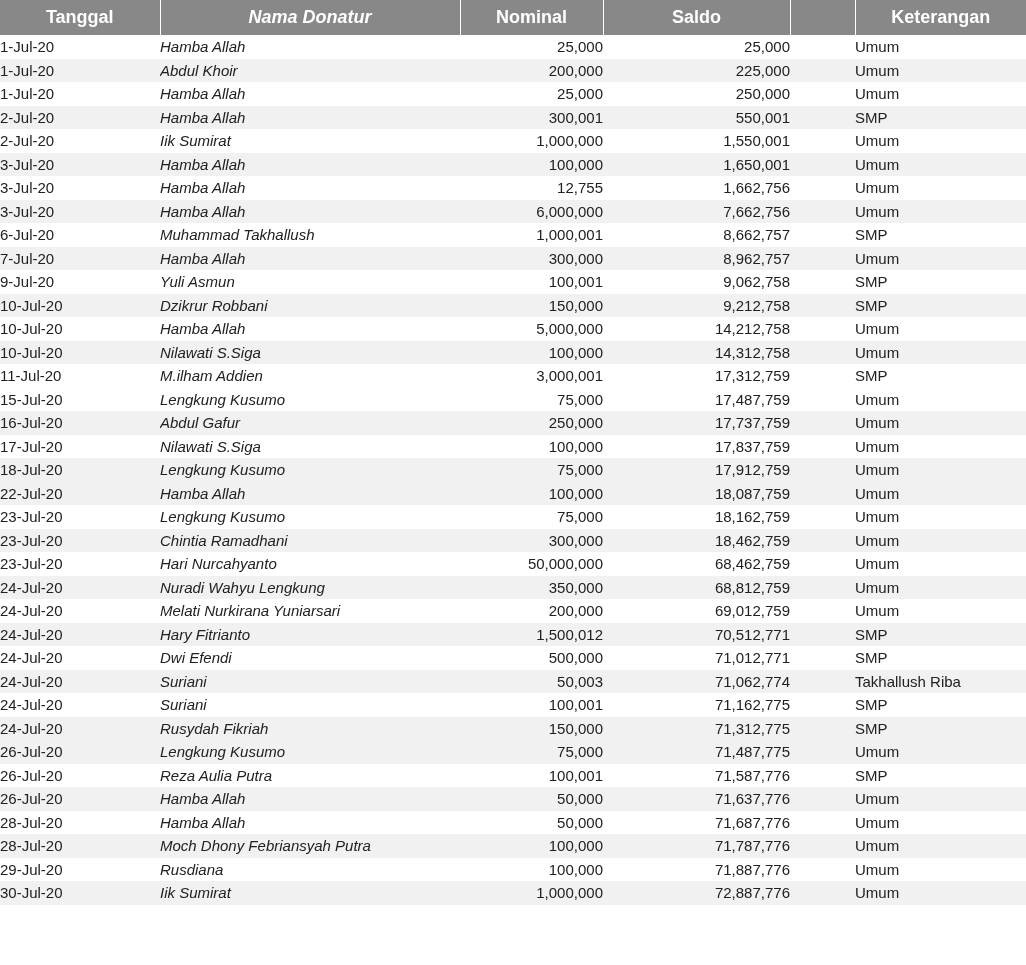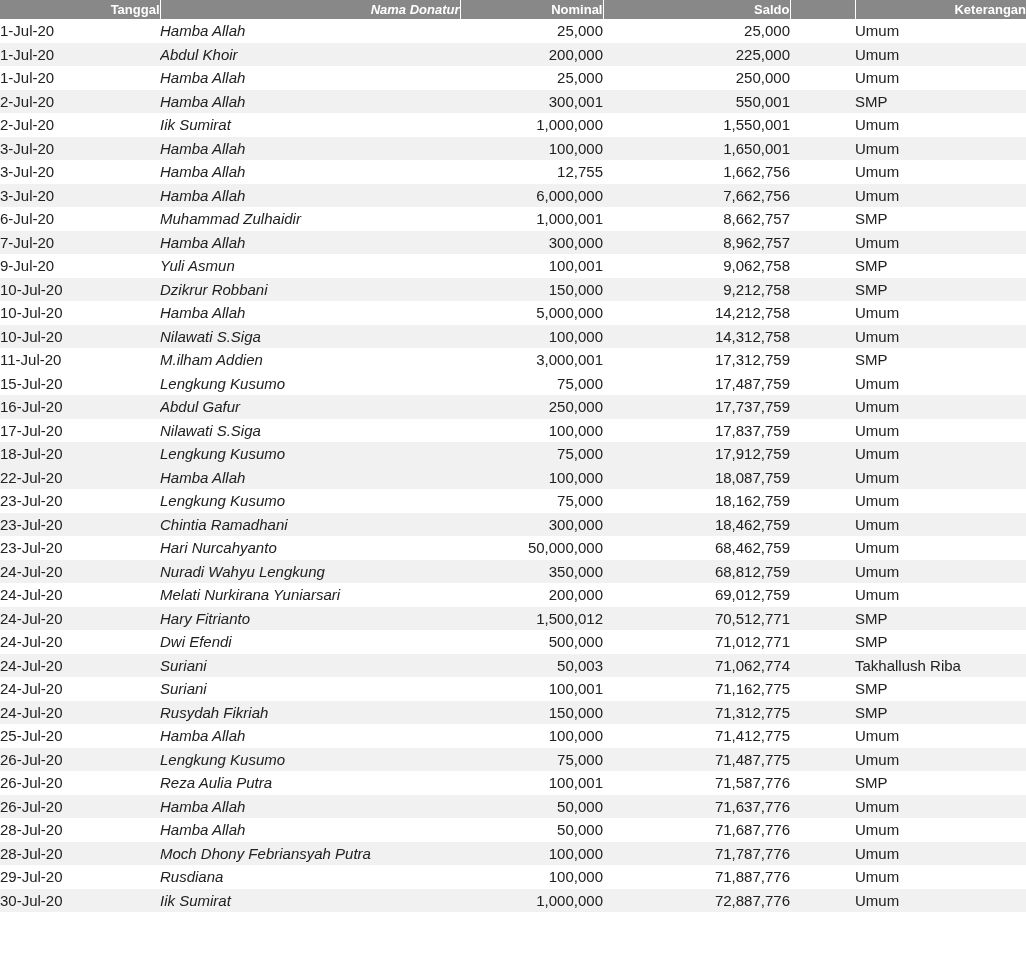--- a/index.html
+++ b/index.html
@@ -14,25 +14,25 @@
     -webkit-font-smoothing: antialiased;
   }
   table.ledger {
     border-collapse: collapse;
     table-layout: fixed;
     width: 1026px;
   }
   table.ledger th {
     background: #888888;
     color: #ffffff;
-    font-size: 13px;
+    font-size: 18px;
     font-weight: bold;
-    height: 19px;
+    height: 35px;
     padding: 0;
-    text-align: right;
+    text-align: center;
     white-space: nowrap;
     overflow: hidden;
     vertical-align: middle;
   }
   table.ledger th + th {
     border-left: 1px solid rgba(255,255,255,0.30);
   }
   table.ledger td {
     font-size: 15px;
     color: #212121;
@@ -135,21 +135,21 @@
       <tr class="stripe">
         <td class="c-tanggal">3-Jul-20</td>
         <td class="c-nama">Hamba Allah</td>
         <td class="c-nominal">6,000,000</td>
         <td class="c-saldo">7,662,756</td>
         <td></td>
         <td class="c-ket">Umum</td>
       </tr>
       <tr>
         <td class="c-tanggal">6-Jul-20</td>
-        <td class="c-nama">Muhammad Zulhaidir</td>
+        <td class="c-nama">Muhammad Takhallush</td>
         <td class="c-nominal">1,000,001</td>
         <td class="c-saldo">8,662,757</td>
         <td></td>
         <td class="c-ket">SMP</td>
       </tr>
       <tr class="stripe">
         <td class="c-tanggal">7-Jul-20</td>
         <td class="c-nama">Hamba Allah</td>
         <td class="c-nominal">300,000</td>
         <td class="c-saldo">8,962,757</td>
@@ -309,28 +309,20 @@
         <td class="c-ket">SMP</td>
       </tr>
       <tr class="stripe">
         <td class="c-tanggal">24-Jul-20</td>
         <td class="c-nama">Rusydah Fikriah</td>
         <td class="c-nominal">150,000</td>
         <td class="c-saldo">71,312,775</td>
         <td></td>
         <td class="c-ket">SMP</td>
       </tr>
-      <tr>
-        <td class="c-tanggal">25-Jul-20</td>
-        <td class="c-nama">Hamba Allah</td>
-        <td class="c-nominal">100,000</td>
-        <td class="c-saldo">71,412,775</td>
-        <td></td>
-        <td class="c-ket">Umum</td>
-      </tr>
       <tr class="stripe">
         <td class="c-tanggal">26-Jul-20</td>
         <td class="c-nama">Lengkung Kusumo</td>
         <td class="c-nominal">75,000</td>
         <td class="c-saldo">71,487,775</td>
         <td></td>
         <td class="c-ket">Umum</td>
       </tr>
       <tr>
         <td class="c-tanggal">26-Jul-20</td>

